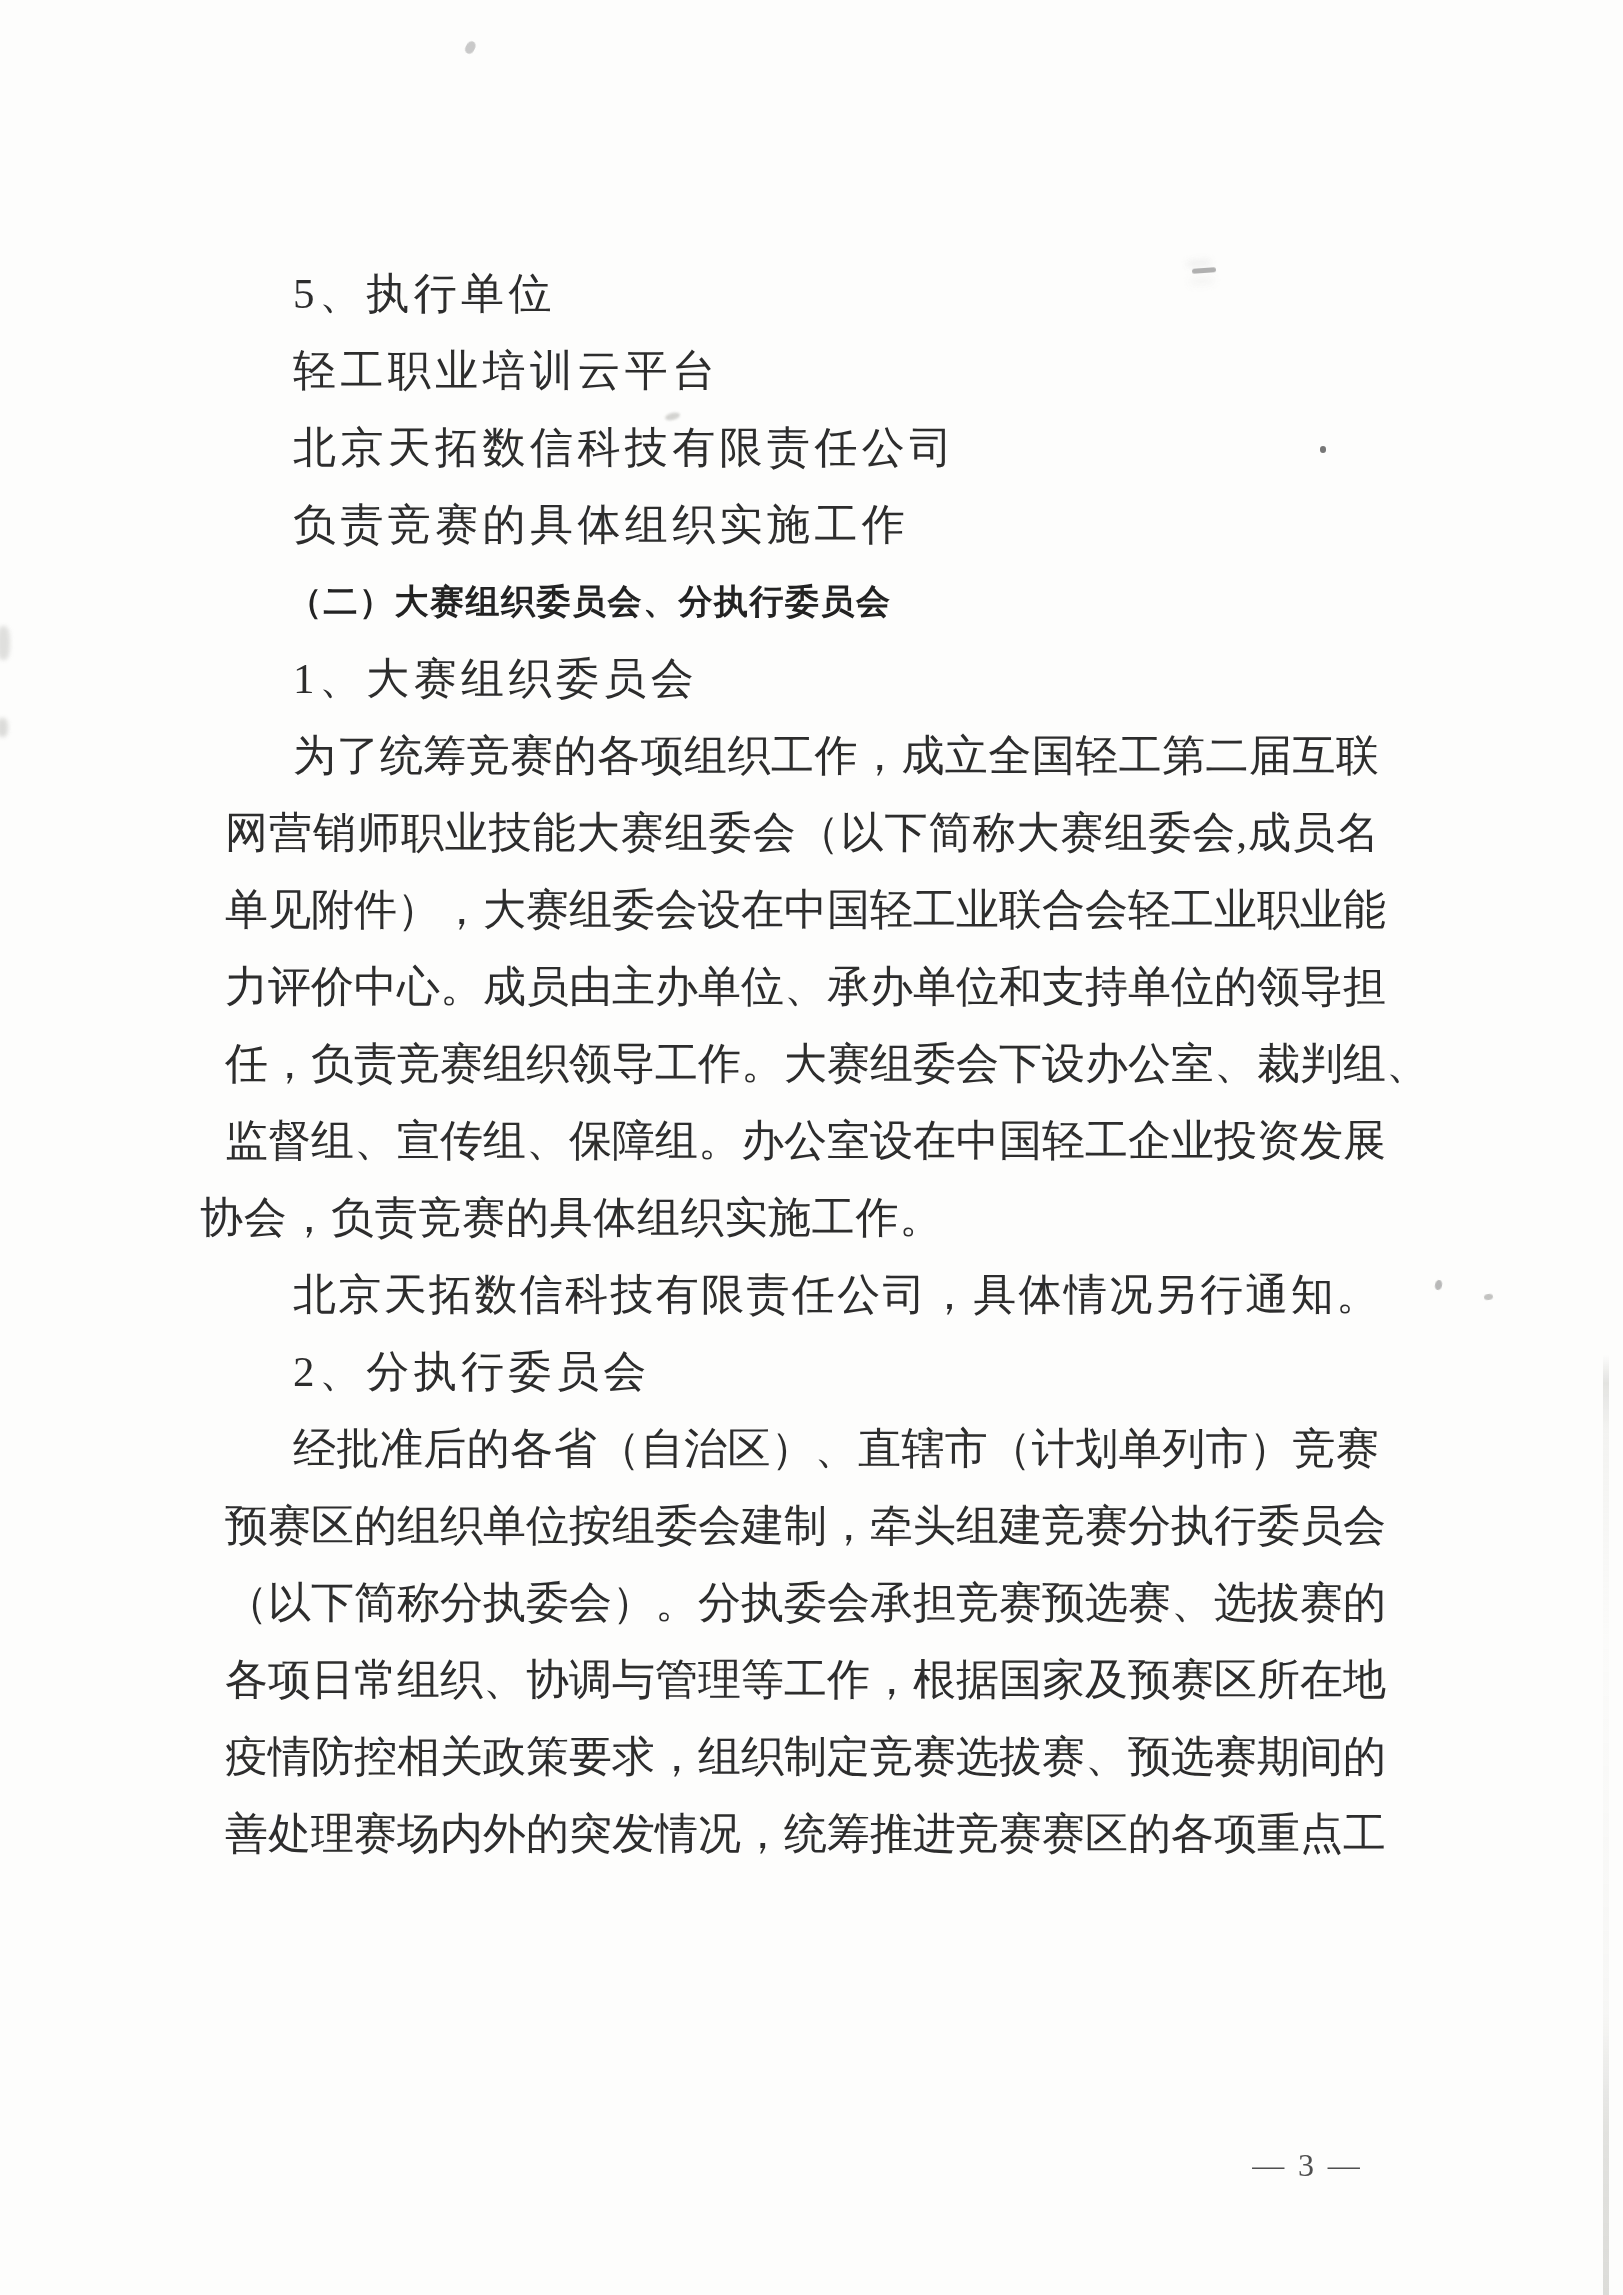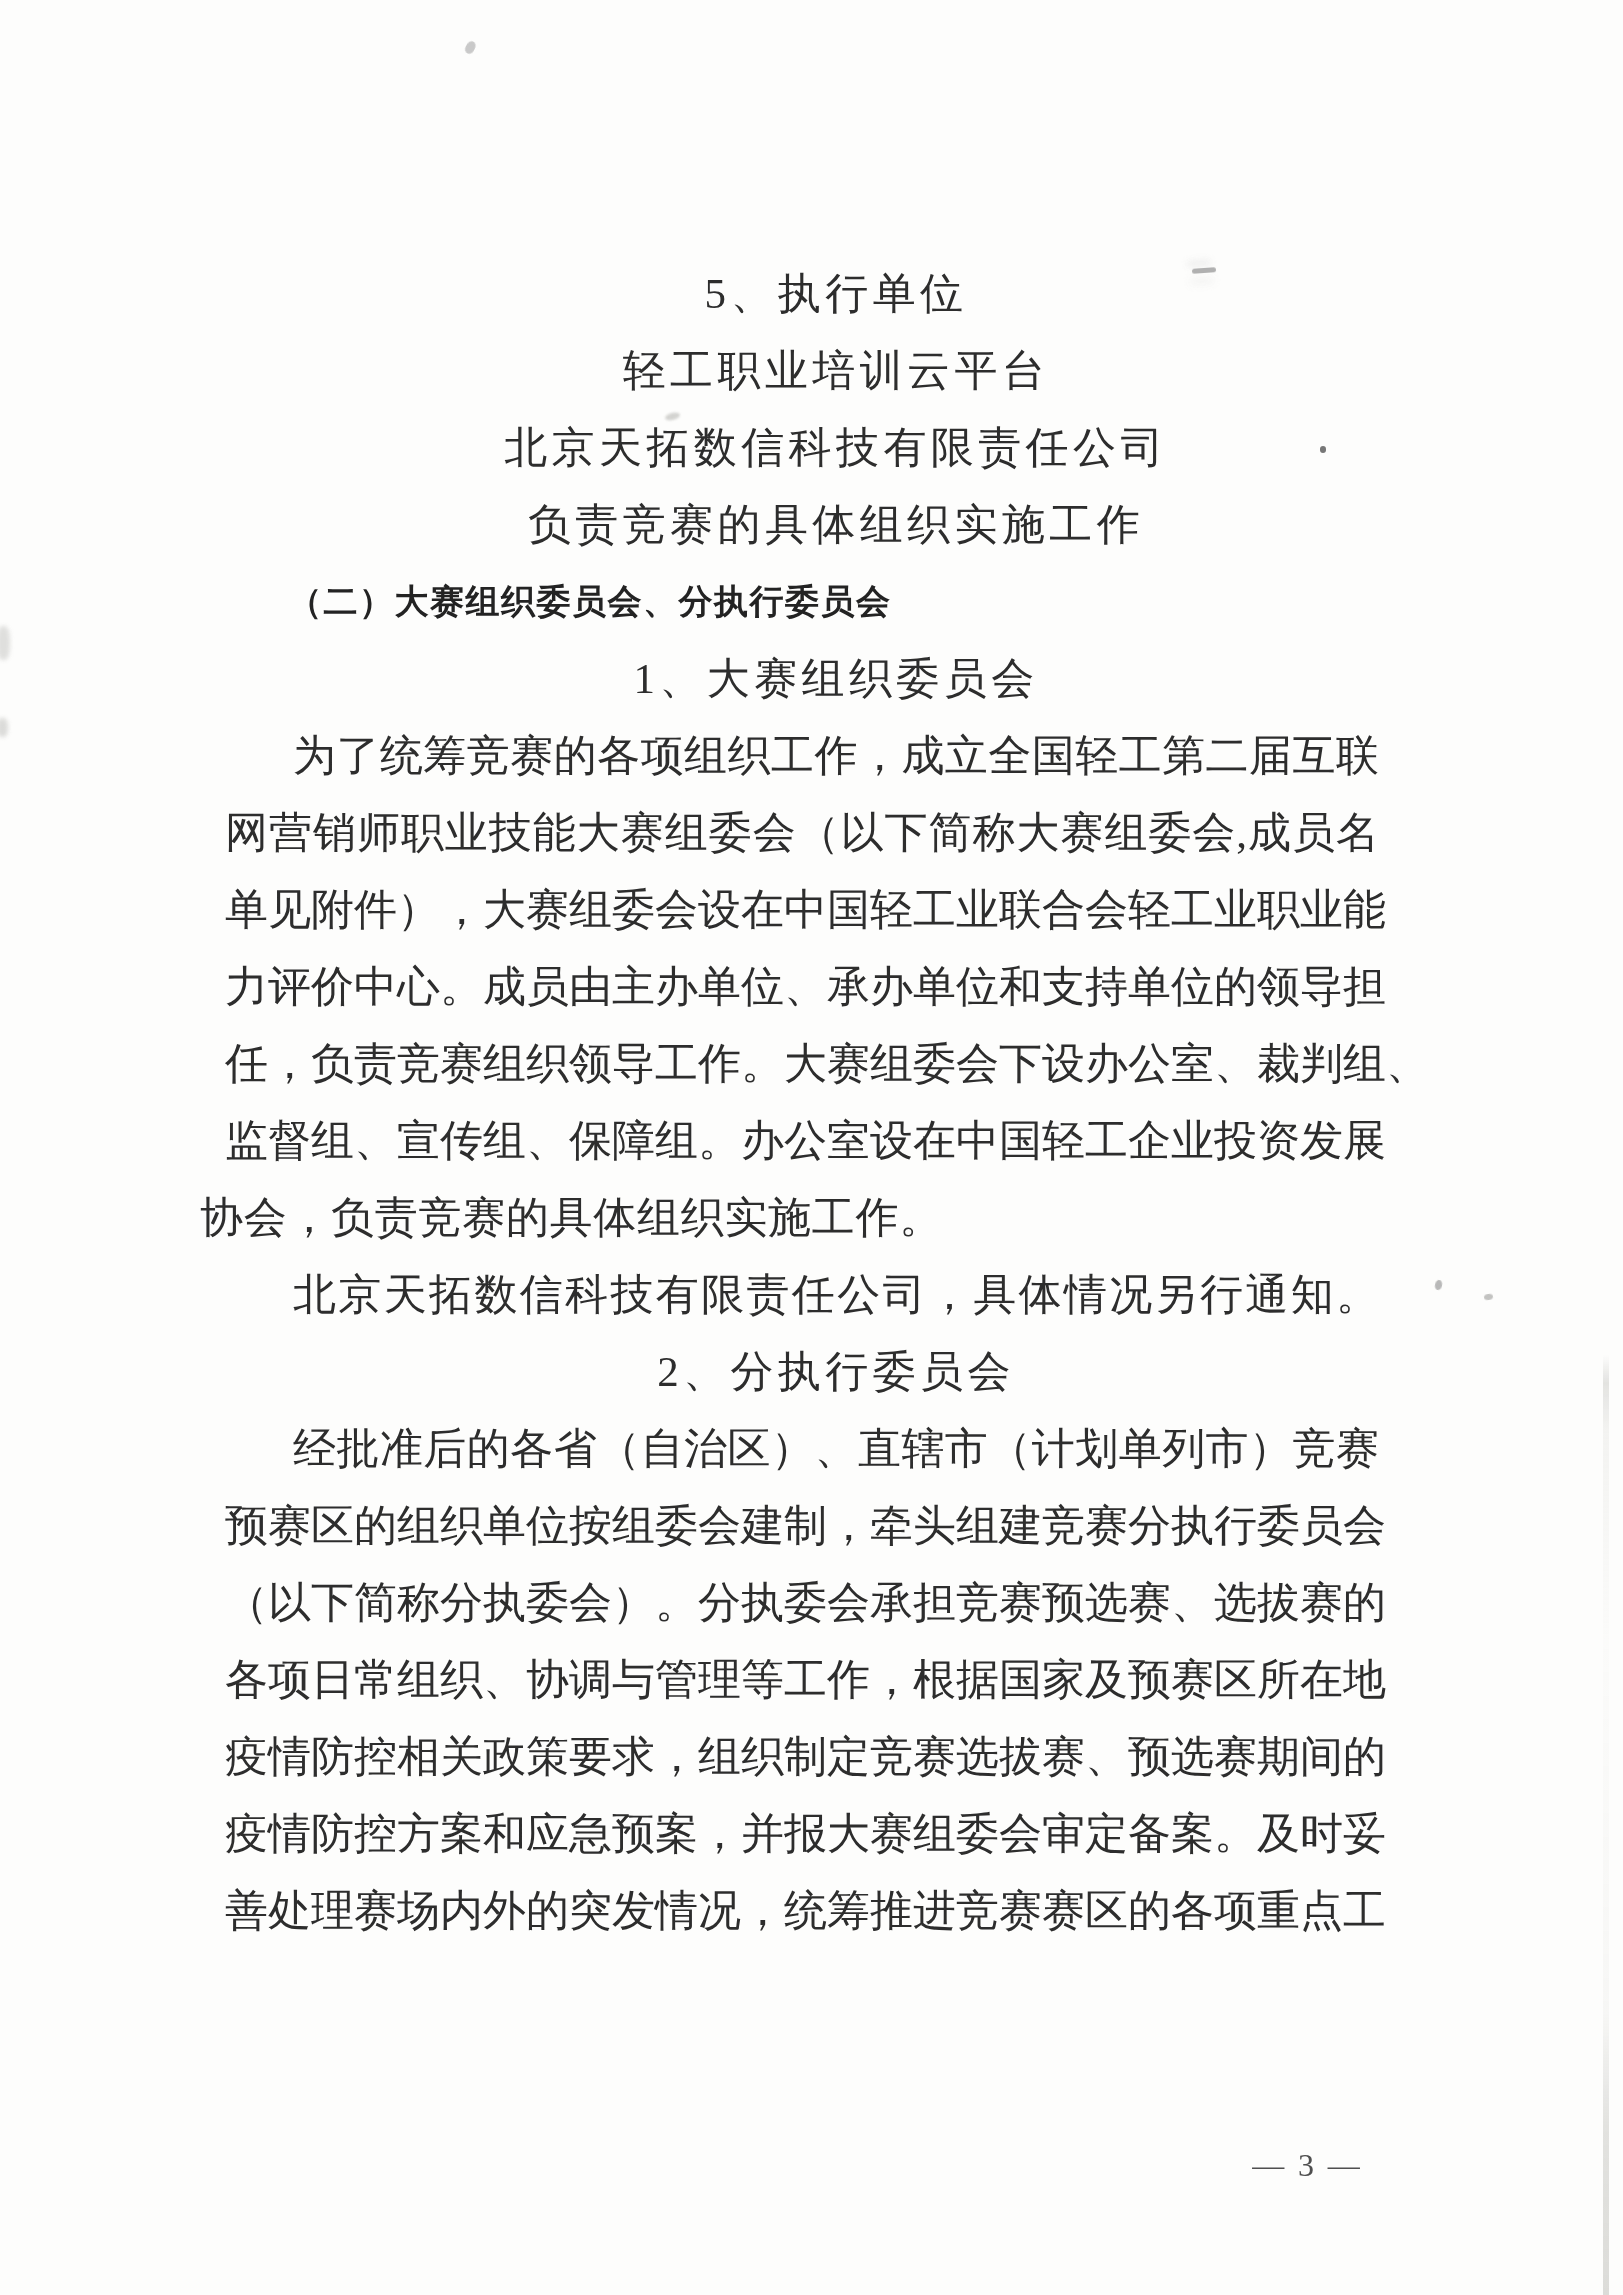--- a/index.html
+++ b/index.html
@@ -28,21 +28,20 @@
   .line {
     height: 77px;
     line-height: 77px;
     font-size: 43px;
     letter-spacing: 0;
   }
   .list-item {
     padding-left: 93px;
     letter-spacing: 4.4px;
     white-space: nowrap;
-    text-align: center;
   }
   .section-heading {
     padding-left: 88px;
     font-weight: 700;
     font-size: 34px;
     letter-spacing: 1.5px;
     color: #232323;
     white-space: nowrap;
   }
   .paragraph-start {
@@ -156,21 +155,20 @@
       <div class="line body-justified">任，负责竞赛组织领导工作。大赛组委会下设办公室、裁判组、</div>
       <div class="line body-justified">监督组、宣传组、保障组。办公室设在中国轻工企业投资发展</div>
       <div class="line paragraph-close">协会，负责竞赛的具体组织实施工作。</div>
       <div class="line paragraph-start">北京天拓数信科技有限责任公司，具体情况另行通知。</div>
       <div class="line list-item">2、分执行委员会</div>
       <div class="line paragraph-start">经批准后的各省（自治区）、直辖市（计划单列市）竞赛</div>
       <div class="line body-justified">预赛区的组织单位按组委会建制，牵头组建竞赛分执行委员会</div>
       <div class="line body-justified">（以下简称分执委会）。分执委会承担竞赛预选赛、选拔赛的</div>
       <div class="line body-justified">各项日常组织、协调与管理等工作，根据国家及预赛区所在地</div>
       <div class="line body-justified">疫情防控相关政策要求，组织制定竞赛选拔赛、预选赛期间的</div>
-      <div class="line body-justified">疫情防控方案和应急预案，并报大赛组委会审定备案。及时妥</div>
       <div class="line body-justified">善处理赛场内外的突发情况，统筹推进竞赛赛区的各项重点工</div>
     </div>
 
   <div class="page-number">— 3 —</div>
 
   <div class="artifact a-tick-top"></div>
   <div class="artifact a-dash-right"></div>
   <div class="artifact a-dot-right"></div>
   <div class="artifact a-smudge-mid"></div>
   <div class="artifact a-speck-1"></div>

